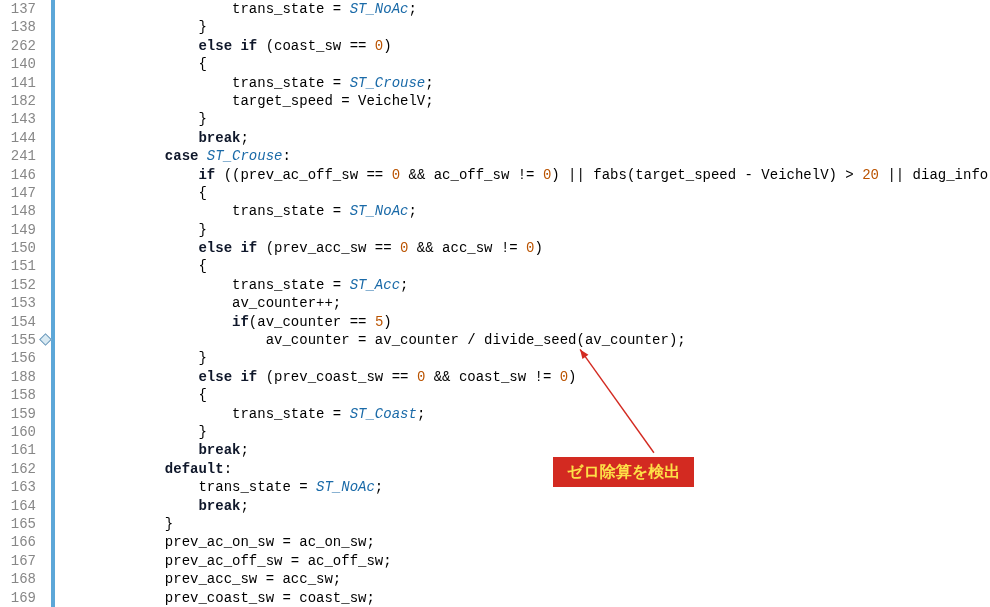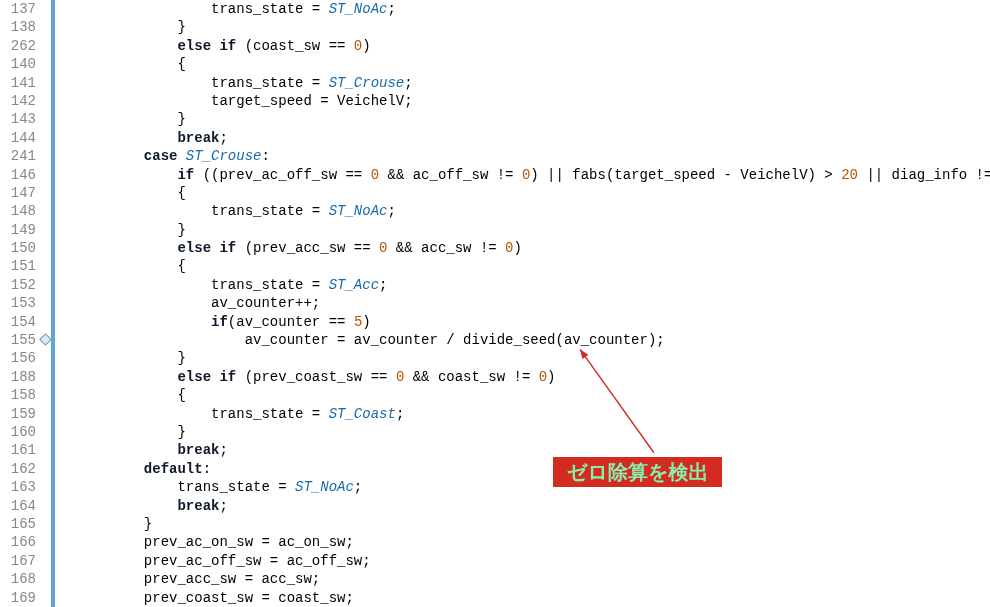--- a/index.html
+++ b/index.html
@@ -29,21 +29,21 @@
     left:40px;top:0;width:11px;height:100%;
     background:#fff;
   }
   .blue-strip{
     position:absolute;
     left:51px;top:0;width:4px;height:100%;
     background:#5ca7d8;
   }
   .code{
     position:absolute;
-    left:39px;top:0;right:0;
+    left:60px;top:0;right:0;
     white-space:pre;
     color:#000;
   }
   .code .line{
     height:18.4px;
     padding-left:4px;
     position:relative;
   }
   .kw{color:#0f172a;font-weight:bold;}       
   .ctype{color:#1a6aa8;font-style:italic;}   
@@ -65,24 +65,24 @@
     left:41px;
     width:9px;height:9px;
     transform:rotate(45deg);
     border:1px solid #6a98ba;
     background:#d9eaf3;
     box-sizing:border-box;
   }
   .callout{
     position:absolute;
     background:#d32a21;
-    color:#86efac;
+    color:#fde047;
     font-family:"Meiryo","Hiragino Sans","Yu Gothic",sans-serif;
     font-weight:bold;
-    font-size:20px;
+    font-size:16px;
     padding:6px 14px;
     white-space:nowrap;
   }
   .arrow{
     position:absolute;
     width:120px;height:120px;
     pointer-events:none;
   }
   .arrow line{stroke:#d32a21;stroke-width:1.5;}
   .arrow polygon{fill:#d32a21;}
@@ -90,21 +90,21 @@
 </head>
 <body>
 
 <div class="editor">
   <div class="gutter" id="gutter">
       <div>137</div>
       <div>138</div>
       <div>262</div>
       <div>140</div>
       <div>141</div>
-      <div>142</div>
+      <div>182</div>
       <div>143</div>
       <div>144</div>
       <div>241</div>
       <div>146</div>
       <div>147</div>
       <div>148</div>
       <div>149</div>
       <div>150</div>
       <div>151</div>
       <div>152</div>

